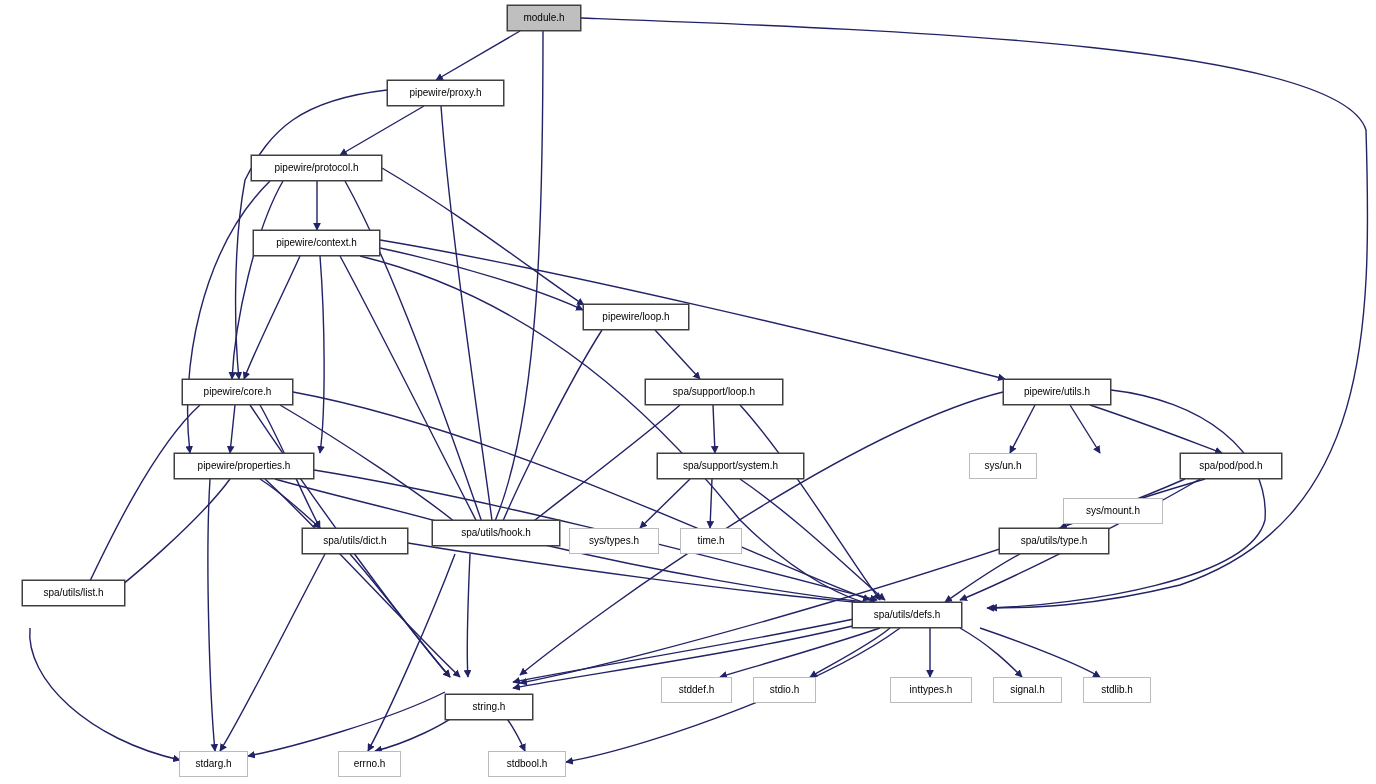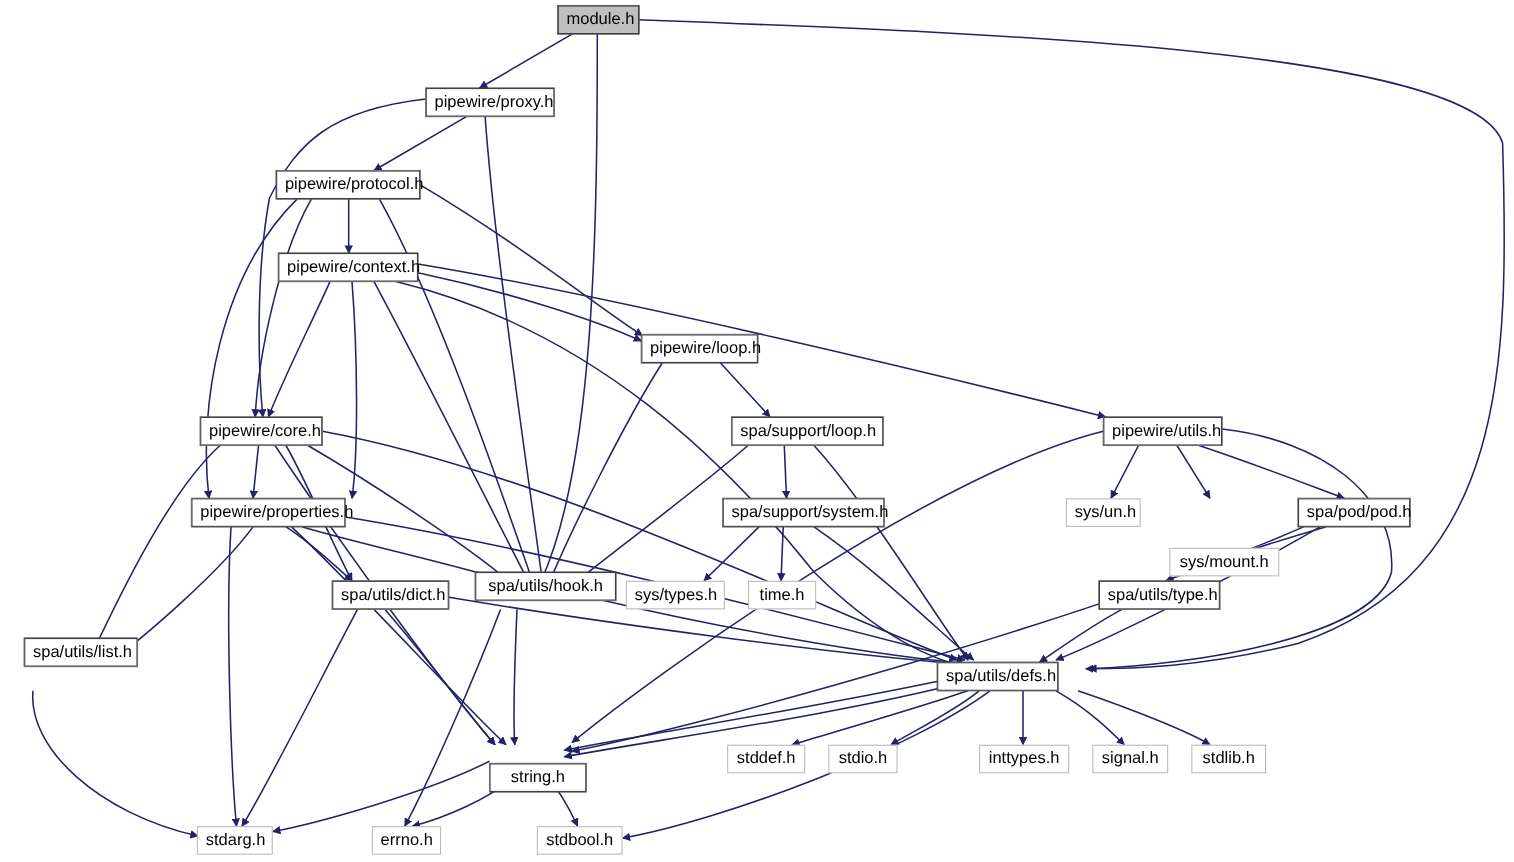--- a/index.html
+++ b/index.html
@@ -23,21 +23,21 @@
     width: 1376px;
     height: 784px;
     pointer-events: none;
   }
   .node {
     position: absolute;
     box-sizing: border-box;
     height: 26px;
     line-height: 24px;
     text-align: center;
-    font-size: 15px;
+    font-size: 10px;
     color: #000000;
     white-space: nowrap;
     border: 1px solid #bbbbbb;
     background: #ffffff;
     z-index: 5;
     padding: 0 7px;
   }
   .node.linked {
     border: 1px solid #404040;
     box-shadow: 0 0 0 0.5px #404040;
@@ -127,21 +127,21 @@
       </g>
   </svg>
 
   <div id="node-layer">
       <div class="node root" style="left: 507px; top: 5px; width: 74px;">module.h</div>
       <div class="node linked" style="left: 387px; top: 80px; width: 117px;">pipewire/proxy.h</div>
       <div class="node linked" style="left: 251px; top: 155px; width: 131px;">pipewire/protocol.h</div>
       <div class="node linked" style="left: 253px; top: 230px; width: 127px;">pipewire/context.h</div>
       <div class="node linked" style="left: 583px; top: 304px; width: 106px;">pipewire/loop.h</div>
       <div class="node linked" style="left: 182px; top: 379px; width: 111px;">pipewire/core.h</div>
-      <div class="node linked" style="left: 645px; top: 379px; width: 138px; margin-left: 20px;">spa/support/loop.h</div>
+      <div class="node linked" style="left: 645px; top: 379px; width: 138px;">spa/support/loop.h</div>
       <div class="node linked" style="left: 1003px; top: 379px; width: 108px;">pipewire/utils.h</div>
       <div class="node linked" style="left: 174px; top: 453px; width: 140px;">pipewire/properties.h</div>
       <div class="node linked" style="left: 645px; top: 453px; width: 147px; margin-left: 12px;">spa/support/system.h</div>
       <div class="node leaf" style="left: 969px; top: 453px; width: 68px;">sys/un.h</div>
       <div class="node leaf" style="left: 1063px; top: 453px; width: 100px; margin-top: 45px;">sys/mount.h</div>
       <div class="node linked" style="left: 1180px; top: 453px; width: 102px;">spa/pod/pod.h</div>
       <div class="node linked" style="left: 302px; top: 528px; width: 106px;">spa/utils/dict.h</div>
       <div class="node linked" style="left: 432px; top: 520px; width: 128px;">spa/utils/hook.h</div>
       <div class="node leaf" style="left: 569px; top: 528px; width: 90px;">sys/types.h</div>
       <div class="node leaf" style="left: 680px; top: 528px; width: 62px;">time.h</div>

